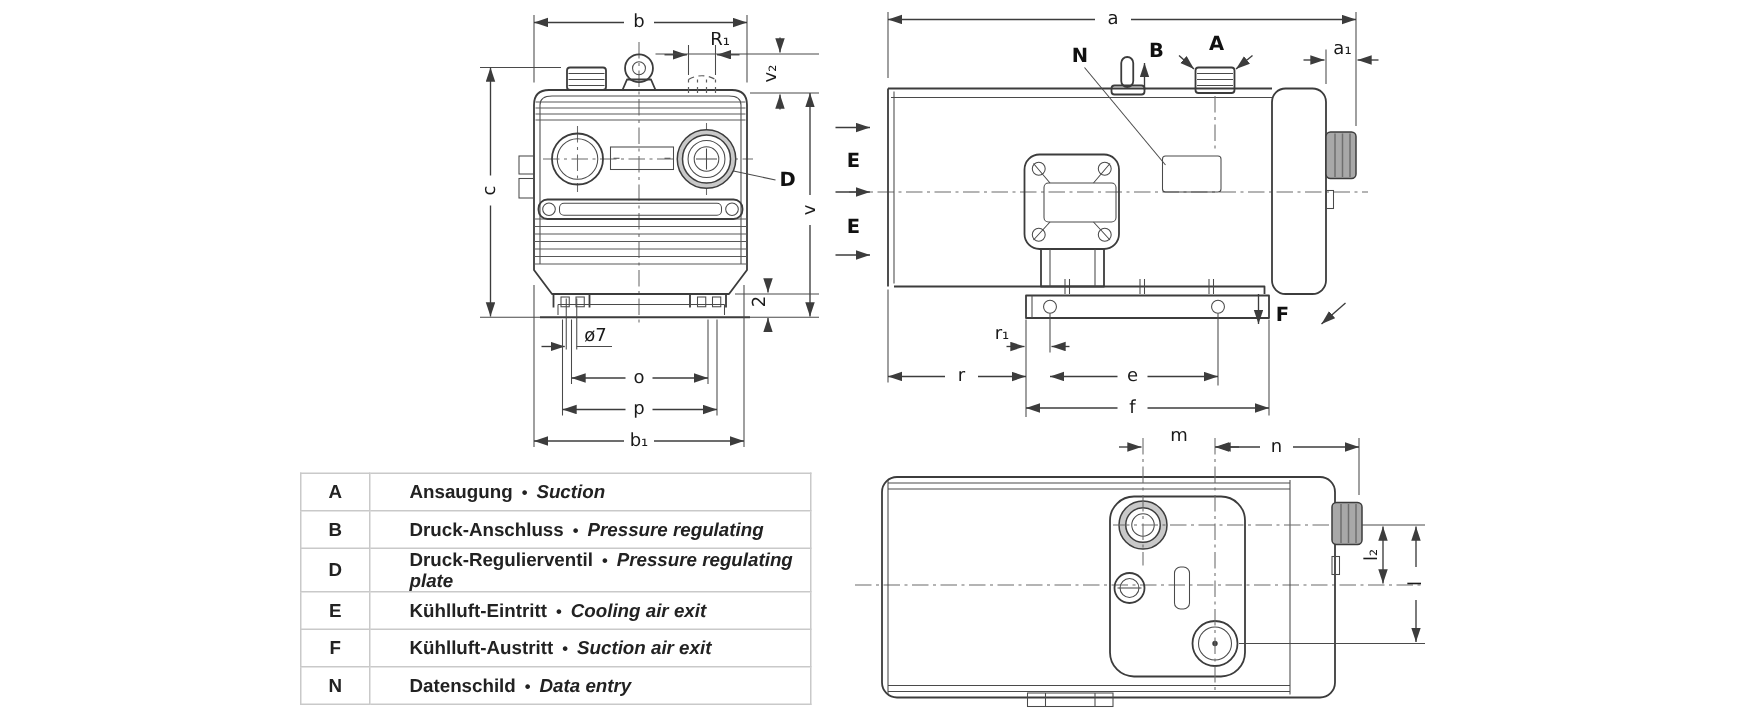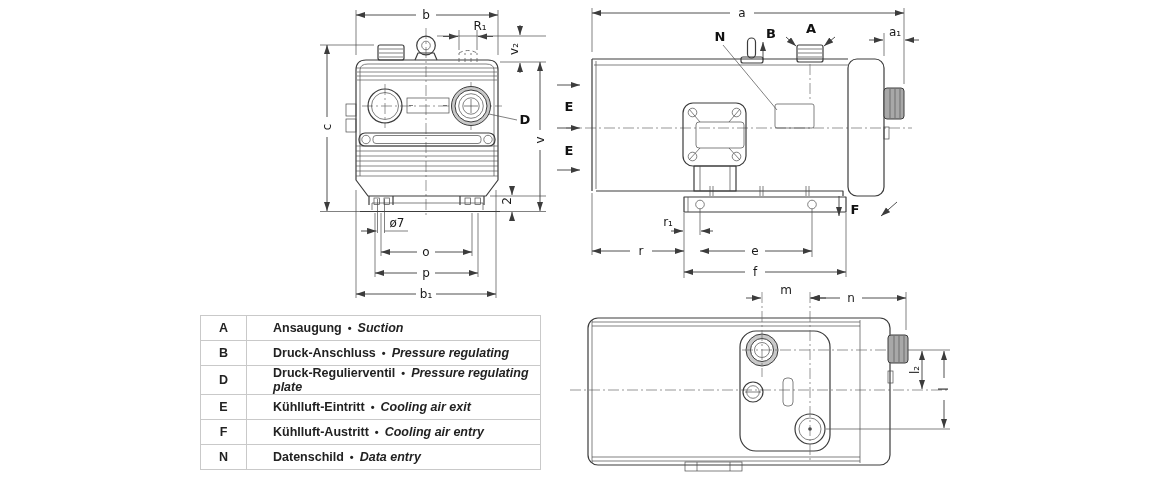--- a/index.html
+++ b/index.html
@@ -278,21 +278,21 @@
     <tr>
       <td class="k">D</td>
       <td class="d"><span class="de">Druck-Regulierventil</span><span class="sep">•</span><span class="en">Pressure regulating plate</span></td>
     </tr>
     <tr>
       <td class="k">E</td>
       <td class="d"><span class="de">Kühlluft-Eintritt</span><span class="sep">•</span><span class="en">Cooling air exit</span></td>
     </tr>
     <tr>
       <td class="k">F</td>
-      <td class="d"><span class="de">Kühlluft-Austritt</span><span class="sep">•</span><span class="en">Cooling air entry</span></td>
+      <td class="d"><span class="de">Kühlluft-Austritt</span><span class="sep">•</span><span class="en">Suction air exit</span></td>
     </tr>
     <tr>
       <td class="k">N</td>
       <td class="d"><span class="de">Datenschild</span><span class="sep">•</span><span class="en">Data entry</span></td>
     </tr>
   </tbody>
 </table>
 
 </div>
 

